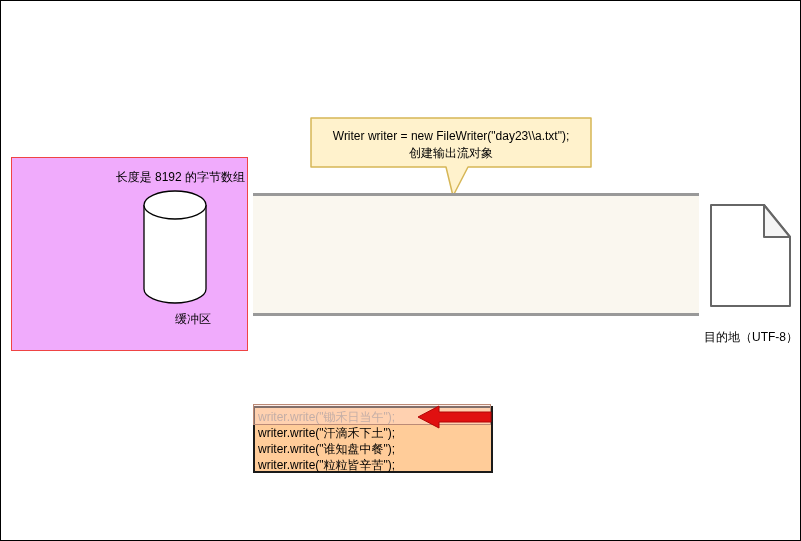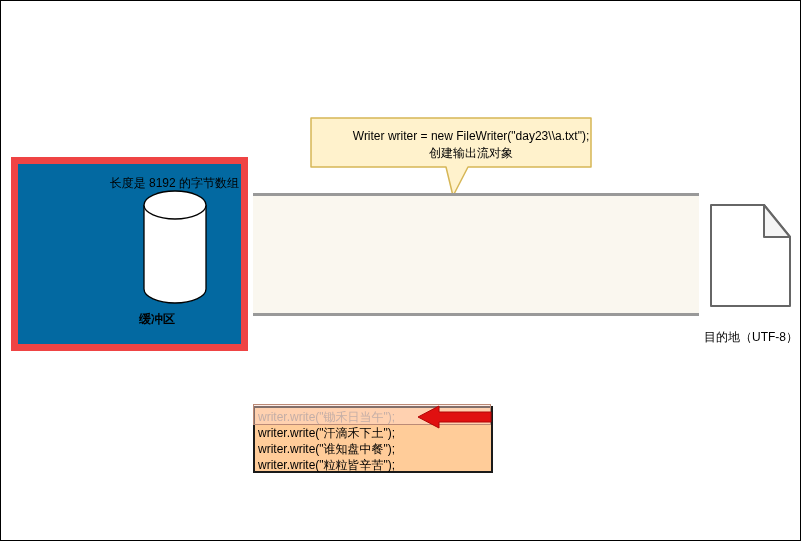--- a/index.html
+++ b/index.html
@@ -12,47 +12,47 @@
     color:#000;
     overflow:hidden;
   }
   .abs{position:absolute;}
 
   
   .callout-svg{left:308px;top:115px;width:290px;height:84px;}
   .callout-text{
     left:310px;top:122px;width:280px;height:44px;
     display:flex;flex-direction:column;justify-content:center;align-items:center;
-    font-size:12px;line-height:17px;text-align:center;padding-left:20px;
+    font-size:12px;line-height:17px;text-align:center;
   }
 
   
   .pipe{
     left:252px;top:192px;width:446px;height:123px;
     box-sizing:border-box;
     background:#faf7ef;
     border-top:3px solid #999999;
     border-bottom:3px solid #999999;
   }
 
   
   .memory-box{
     left:10px;top:156px;width:237px;height:194px;
     box-sizing:border-box;
-    border:7px solid #ef4444;
-    background:#0369a1;
+    border:1px solid #ef4444;
+    background:#f0abfc;
   }
   .array-label{
     position:absolute;top:11px;right:2px;
     font-size:12px;white-space:nowrap;
   }
   .cylinder-svg{left:140px;top:187px;width:68px;height:120px;}
   .buffer-label{
     left:138px;top:310px;width:72px;
-    text-align:left;font-size:12px;font-weight:bold;
+    text-align:right;font-size:12px;
   }
   .java-label{
     left:66px;top:382px;font-size:13px;white-space:nowrap;
   }
 
   
   .doc-svg{left:705px;top:199px;width:90px;height:110px;}
   .dest-label{
     left:695px;top:328px;width:110px;
     text-align:center;font-size:12px;white-space:nowrap;

